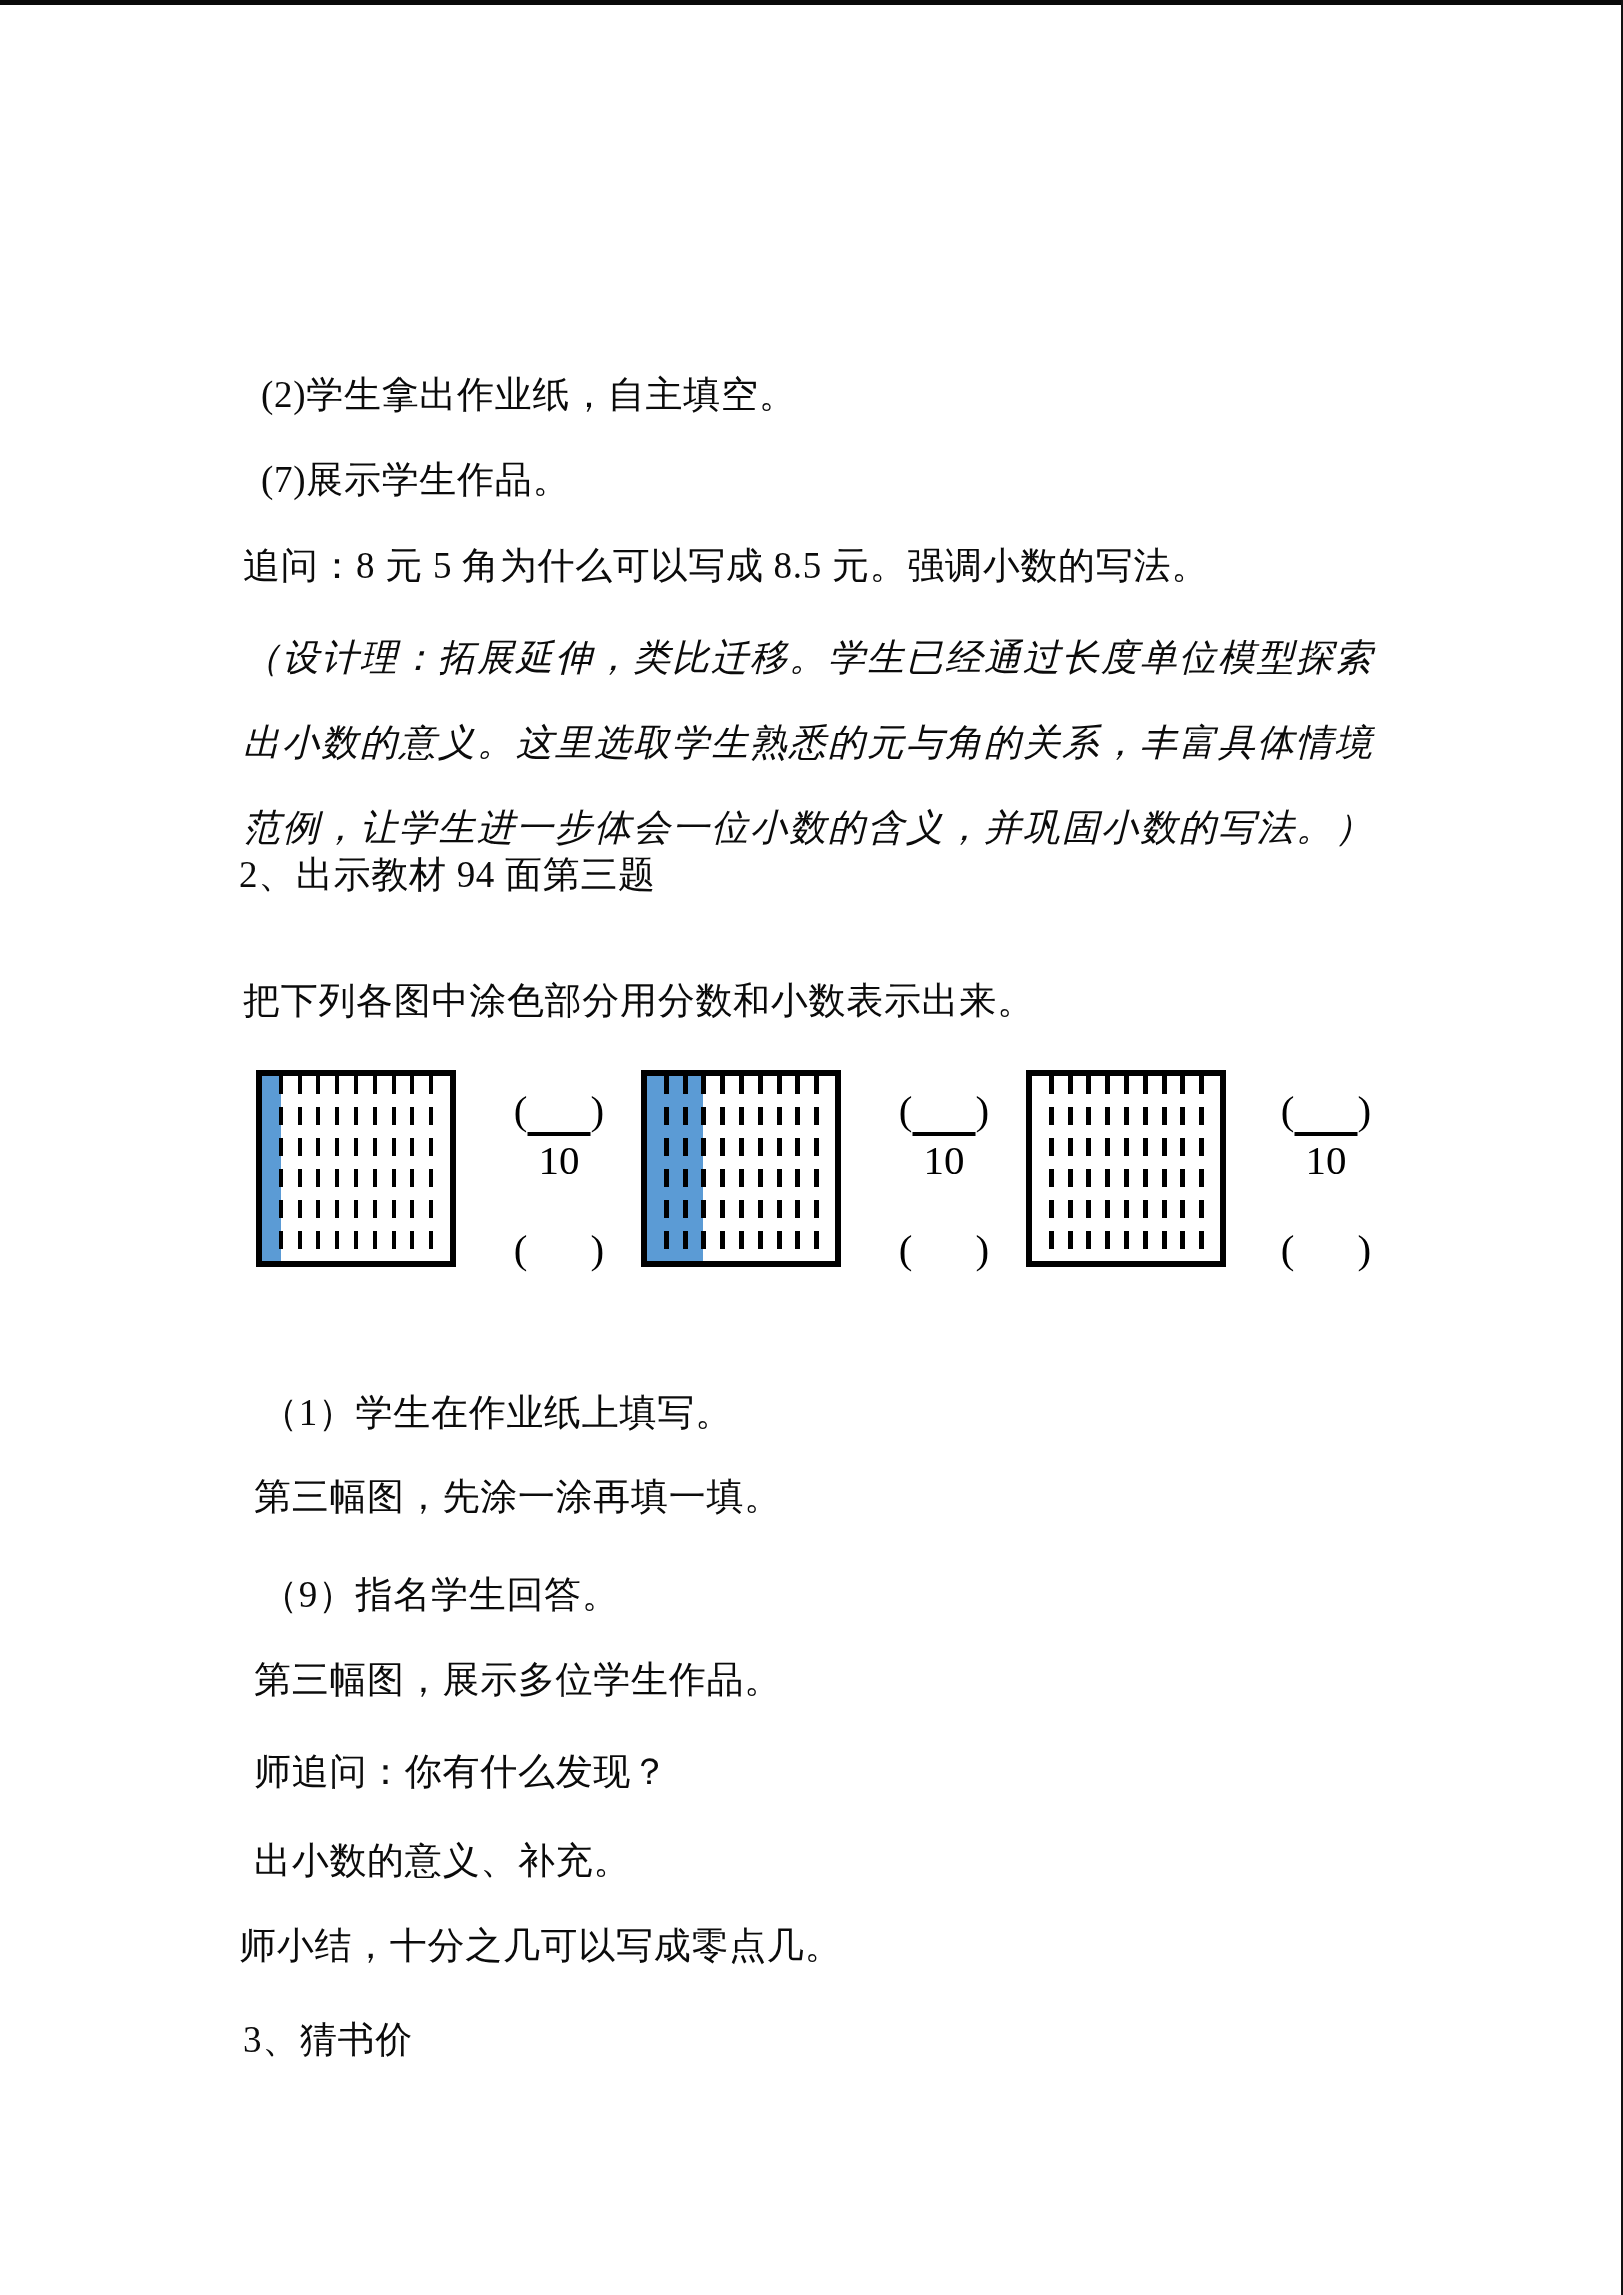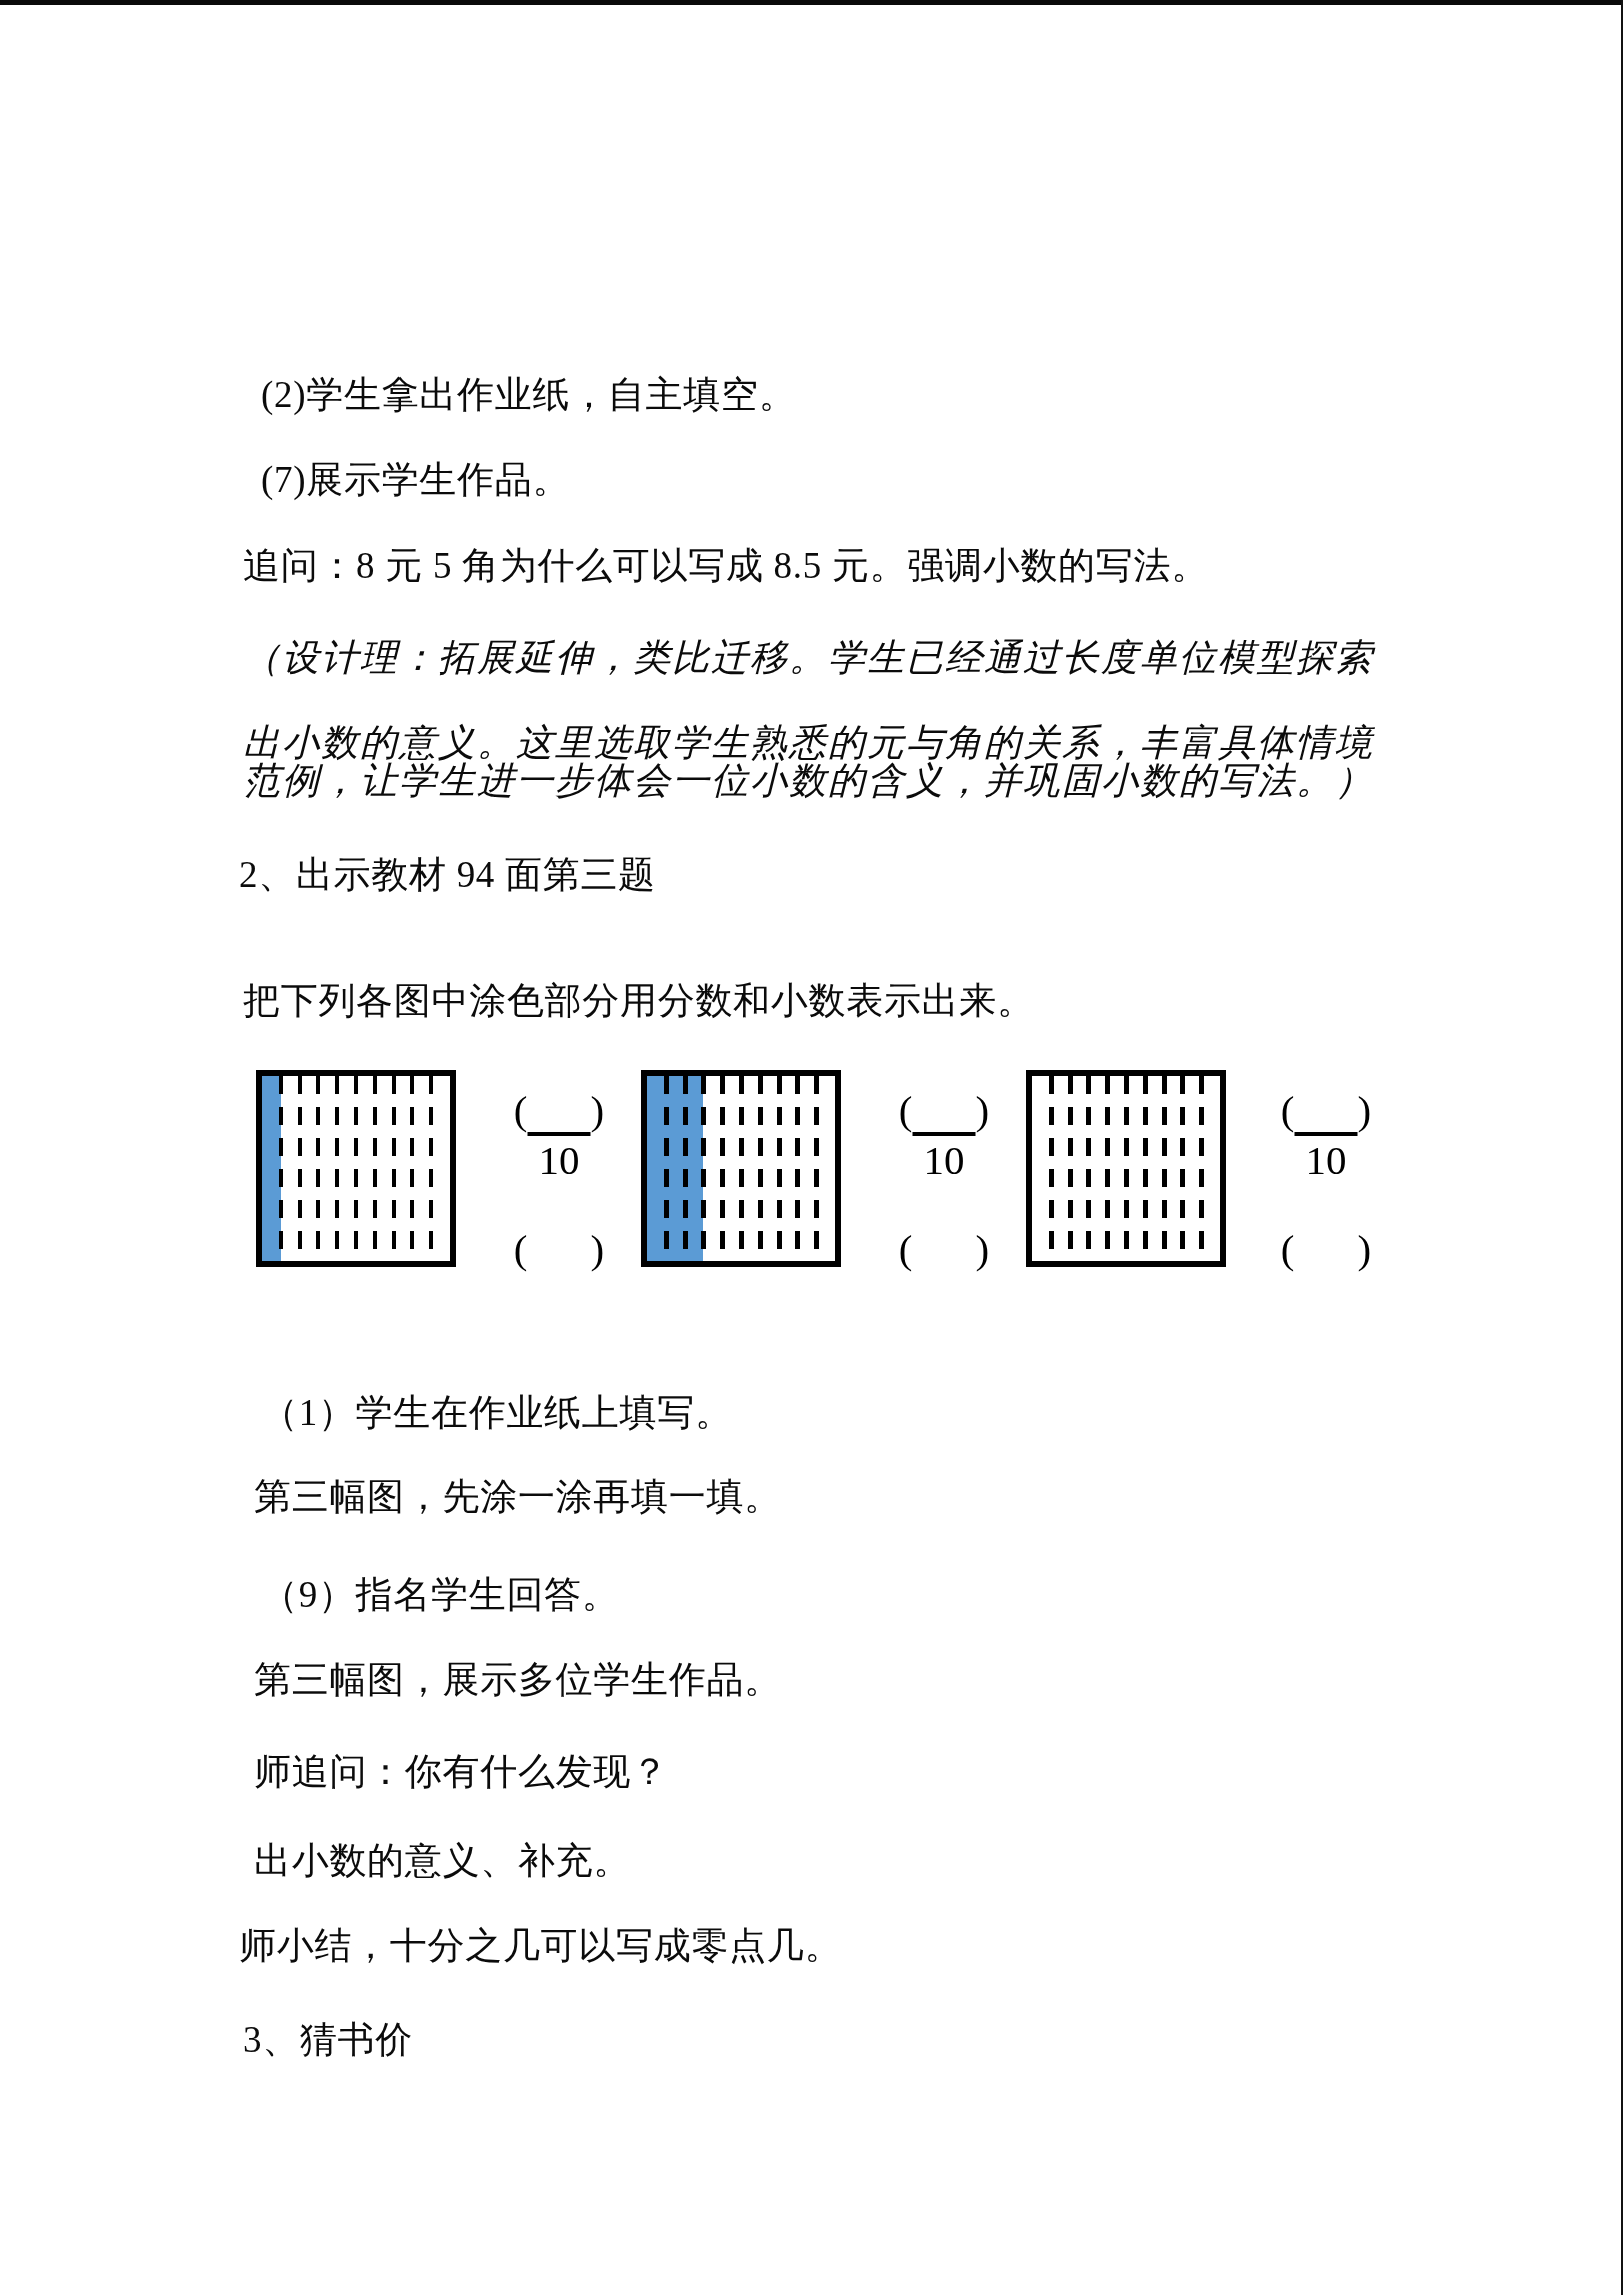--- a/index.html
+++ b/index.html
@@ -141,21 +141,21 @@
 <div id="edge-right"></div>
 
 <div id="page">
 
   <div id="text-block">
       <div class="line" style="left: 261px; top: 376px;">(2)学生拿出作业纸，自主填空。</div>
       <div class="line" style="left: 261px; top: 461px;">(7)展示学生作品。</div>
       <div class="line" style="left: 243px; top: 547px;">追问：8 元 5 角为什么可以写成 8.5 元。强调小数的写法。</div>
       <div class="line kai" style="left: 243px; top: 639px;">（设计理：拓展延伸，类比迁移。学生已经通过长度单位模型探索</div>
       <div class="line kai" style="left: 243px; top: 724px;">出小数的意义。这里选取学生熟悉的元与角的关系，丰富具体情境</div>
-      <div class="line kai" style="left: 243px; top: 762px;">范例，让学生进一步体会一位小数的含义，并巩固小数的写法。）</div>
+      <div class="line kai" style="left: 243px; top: 809px;">范例，让学生进一步体会一位小数的含义，并巩固小数的写法。）</div>
       <div class="line" style="left: 239px; top: 856px;">2、出示教材 94 面第三题</div>
       <div class="line" style="left: 243px; top: 982px;">把下列各图中涂色部分用分数和小数表示出来。</div>
       <div class="line" style="left: 261px; top: 1394px;">（1）学生在作业纸上填写。</div>
       <div class="line" style="left: 254px; top: 1478px;">第三幅图，先涂一涂再填一填。</div>
       <div class="line" style="left: 261px; top: 1576px;">（9）指名学生回答。</div>
       <div class="line" style="left: 254px; top: 1661px; font-family: Liberation Serif, serif;">第三幅图，展示多位学生作品。</div>
       <div class="line" style="left: 254px; top: 1753px; text-align: center;">师追问：你有什么发现？</div>
       <div class="line" style="left: 254px; top: 1842px;">出小数的意义、补充。</div>
       <div class="line" style="left: 239px; top: 1927px;">师小结，十分之几可以写成零点几。</div>
       <div class="line" style="left: 243px; top: 2021px;">3、猜书价</div>

